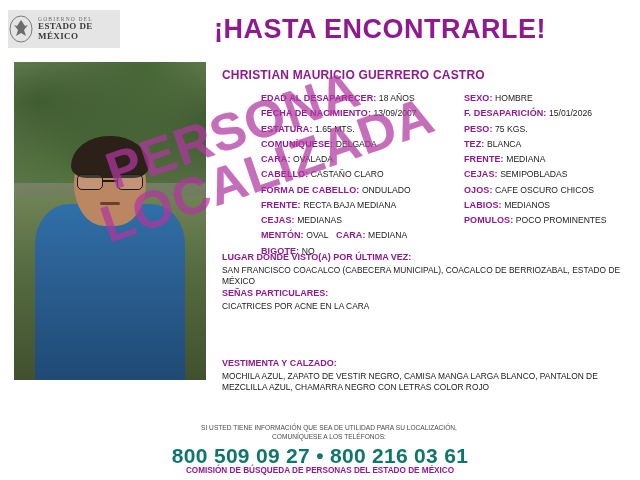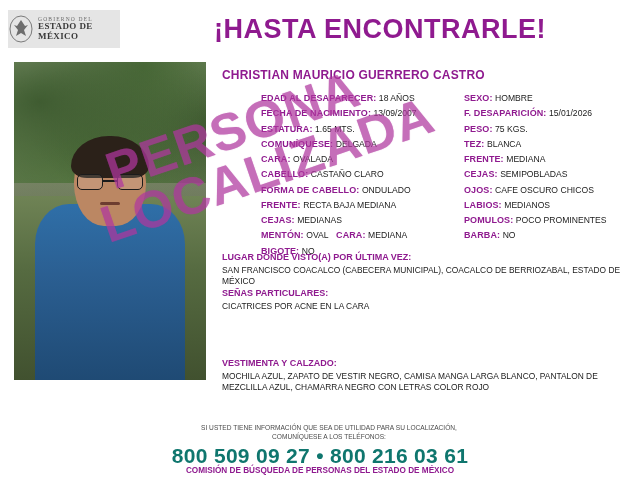--- a/index.html
+++ b/index.html
@@ -396,21 +396,20 @@
     <div class="col-right">
       <div class="field"><span class="k">SEXO:</span> <span class="v">HOMBRE</span></div>
       <div class="field"><span class="k">F. DESAPARICIÓN:</span> <span class="v">15/01/2026</span></div>
       <div class="field"><span class="k">PESO:</span> <span class="v">75 KGS.</span></div>
       <div class="field"><span class="k">TEZ:</span> <span class="v">BLANCA</span></div>
       <div class="field"><span class="k">FRENTE:</span> <span class="v">MEDIANA</span></div>
       <div class="field"><span class="k">CEJAS:</span> <span class="v">SEMIPOBLADAS</span></div>
       <div class="field"><span class="k">OJOS:</span> <span class="v">CAFE OSCURO CHICOS</span></div>
       <div class="field"><span class="k">LABIOS:</span> <span class="v">MEDIANOS</span></div>
       <div class="field"><span class="k">POMULOS:</span> <span class="v">POCO PROMINENTES</span></div>
-      <div class="field"><span class="k">BARBA:</span> <span class="v">NO</span></div>
     </div>
   </div>
 
   <div class="block" id="block-lastseen">
     <span class="k">LUGAR DONDE VISTO(A) POR ÚLTIMA VEZ:</span>
     <span class="v">SAN FRANCISCO COACALCO (CABECERA MUNICIPAL), COACALCO DE BERRIOZABAL, ESTADO DE MÉXICO</span>
   </div>
 
   <div class="block" id="block-senas">
     <span class="k">SEÑAS PARTICULARES:</span>

